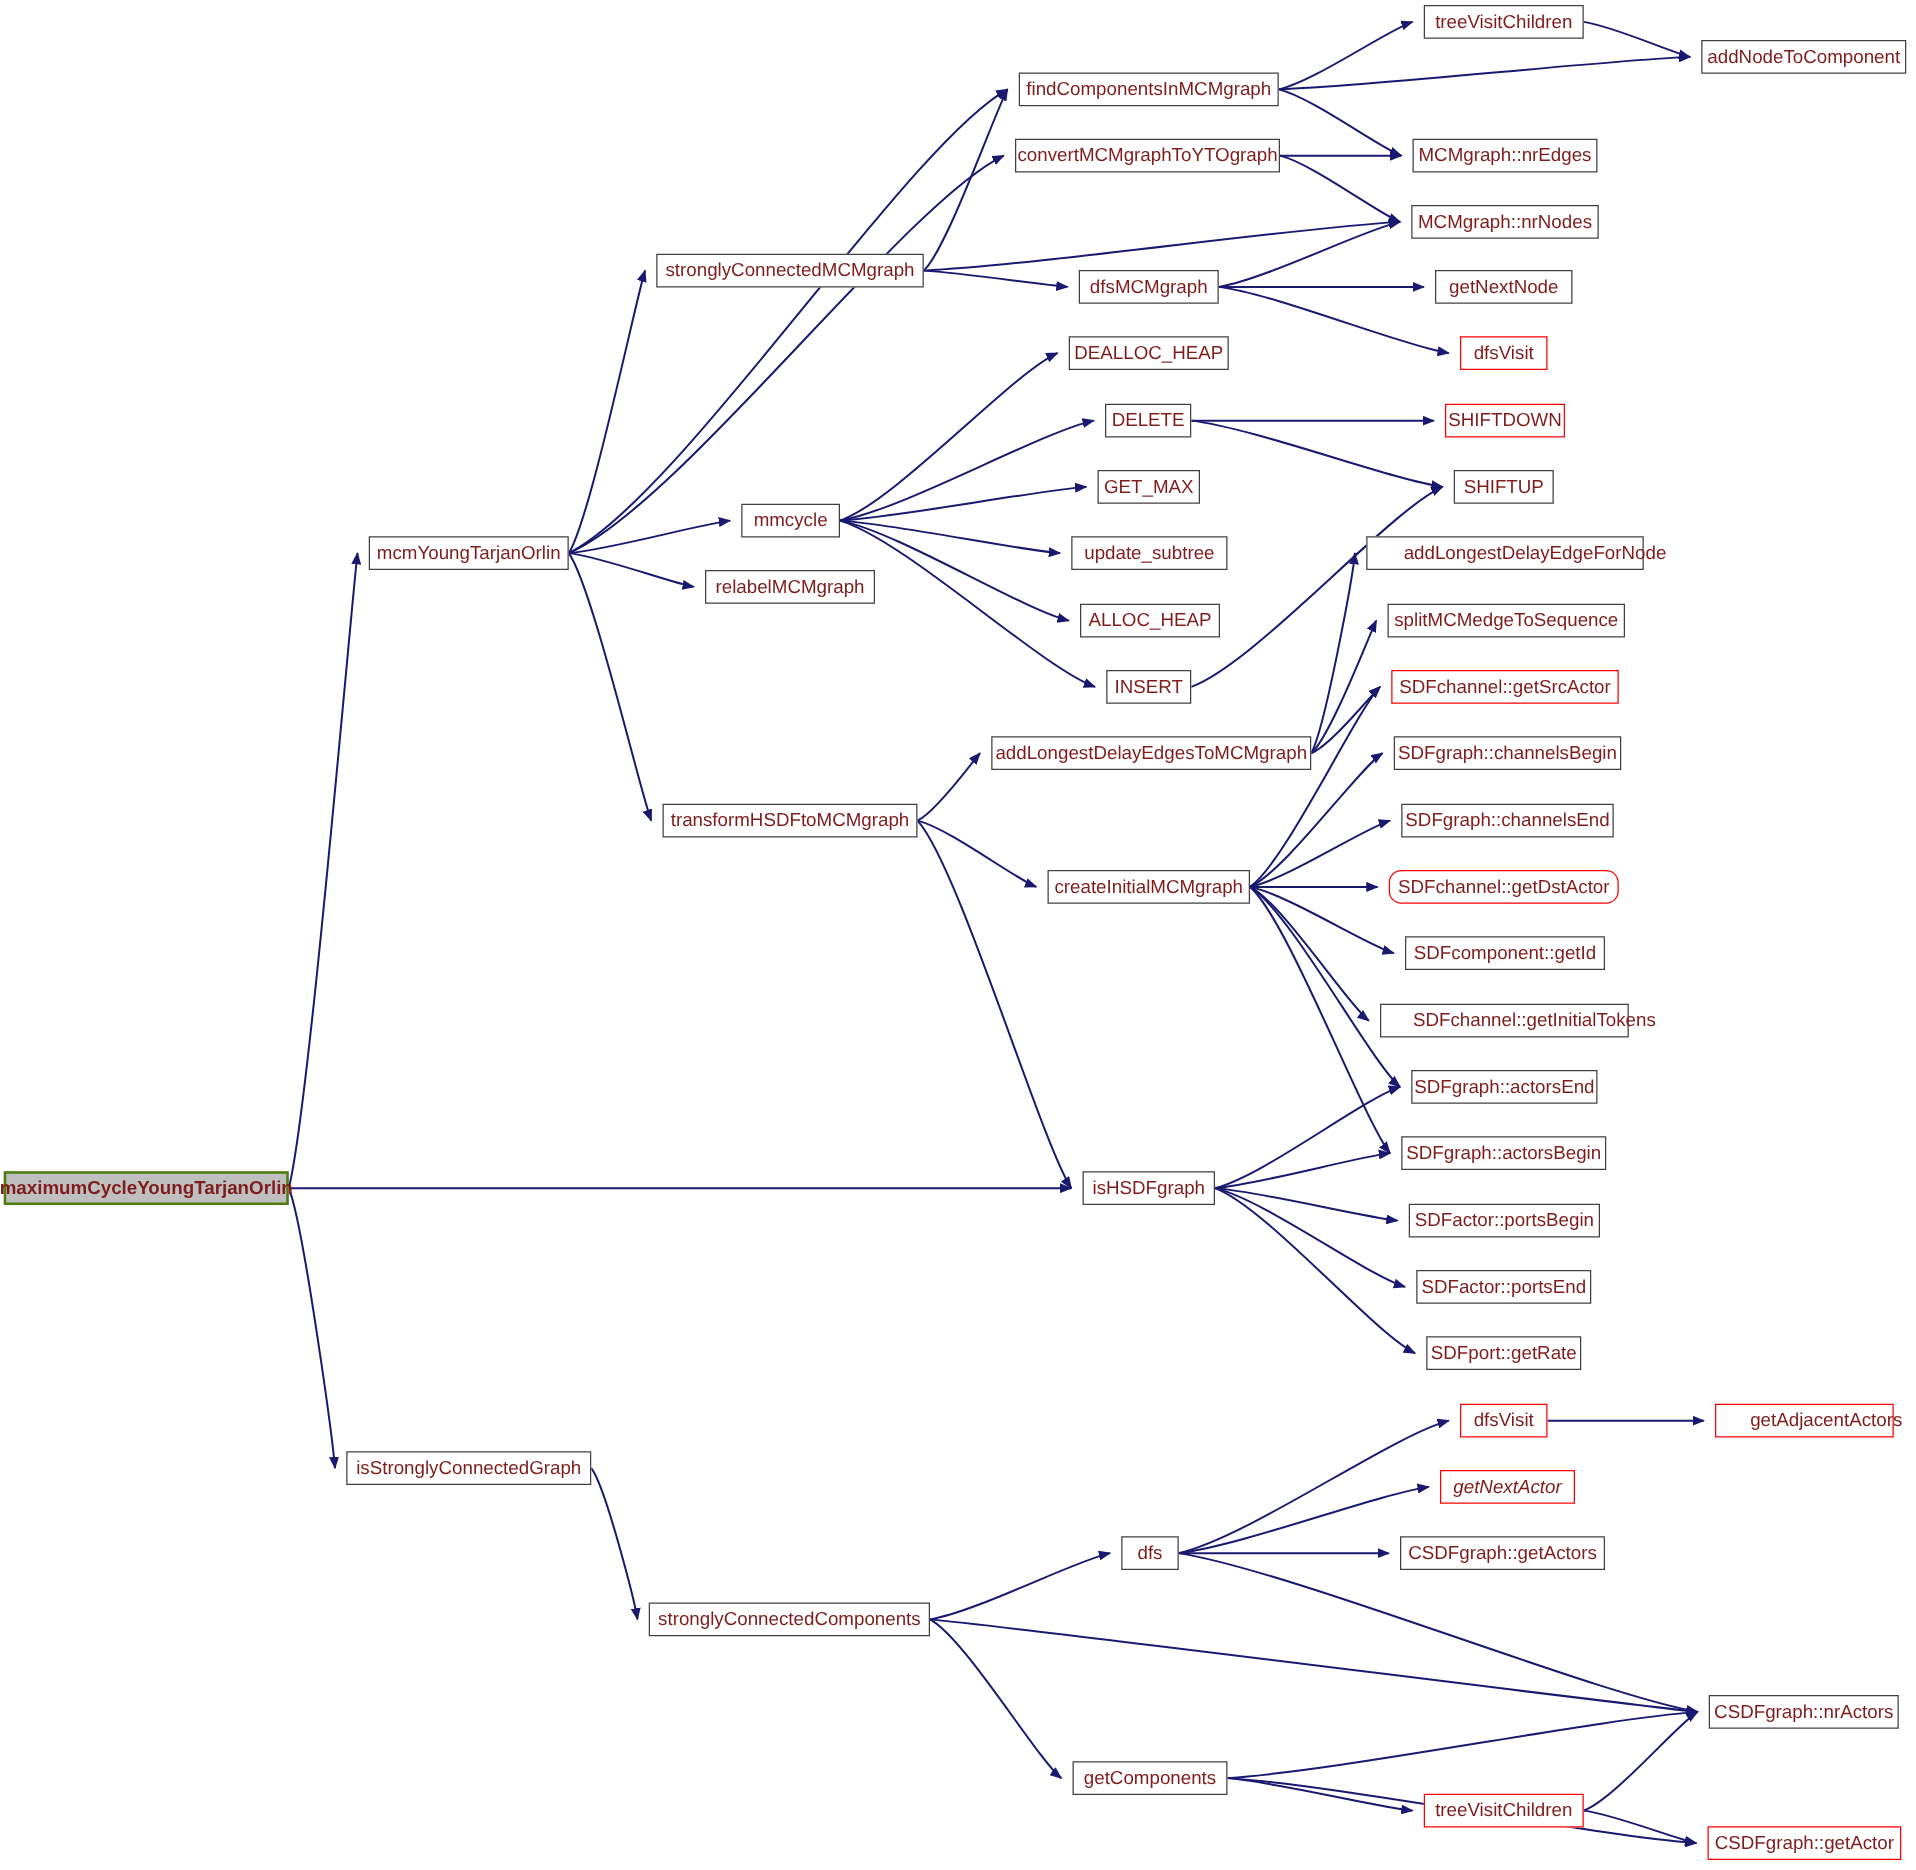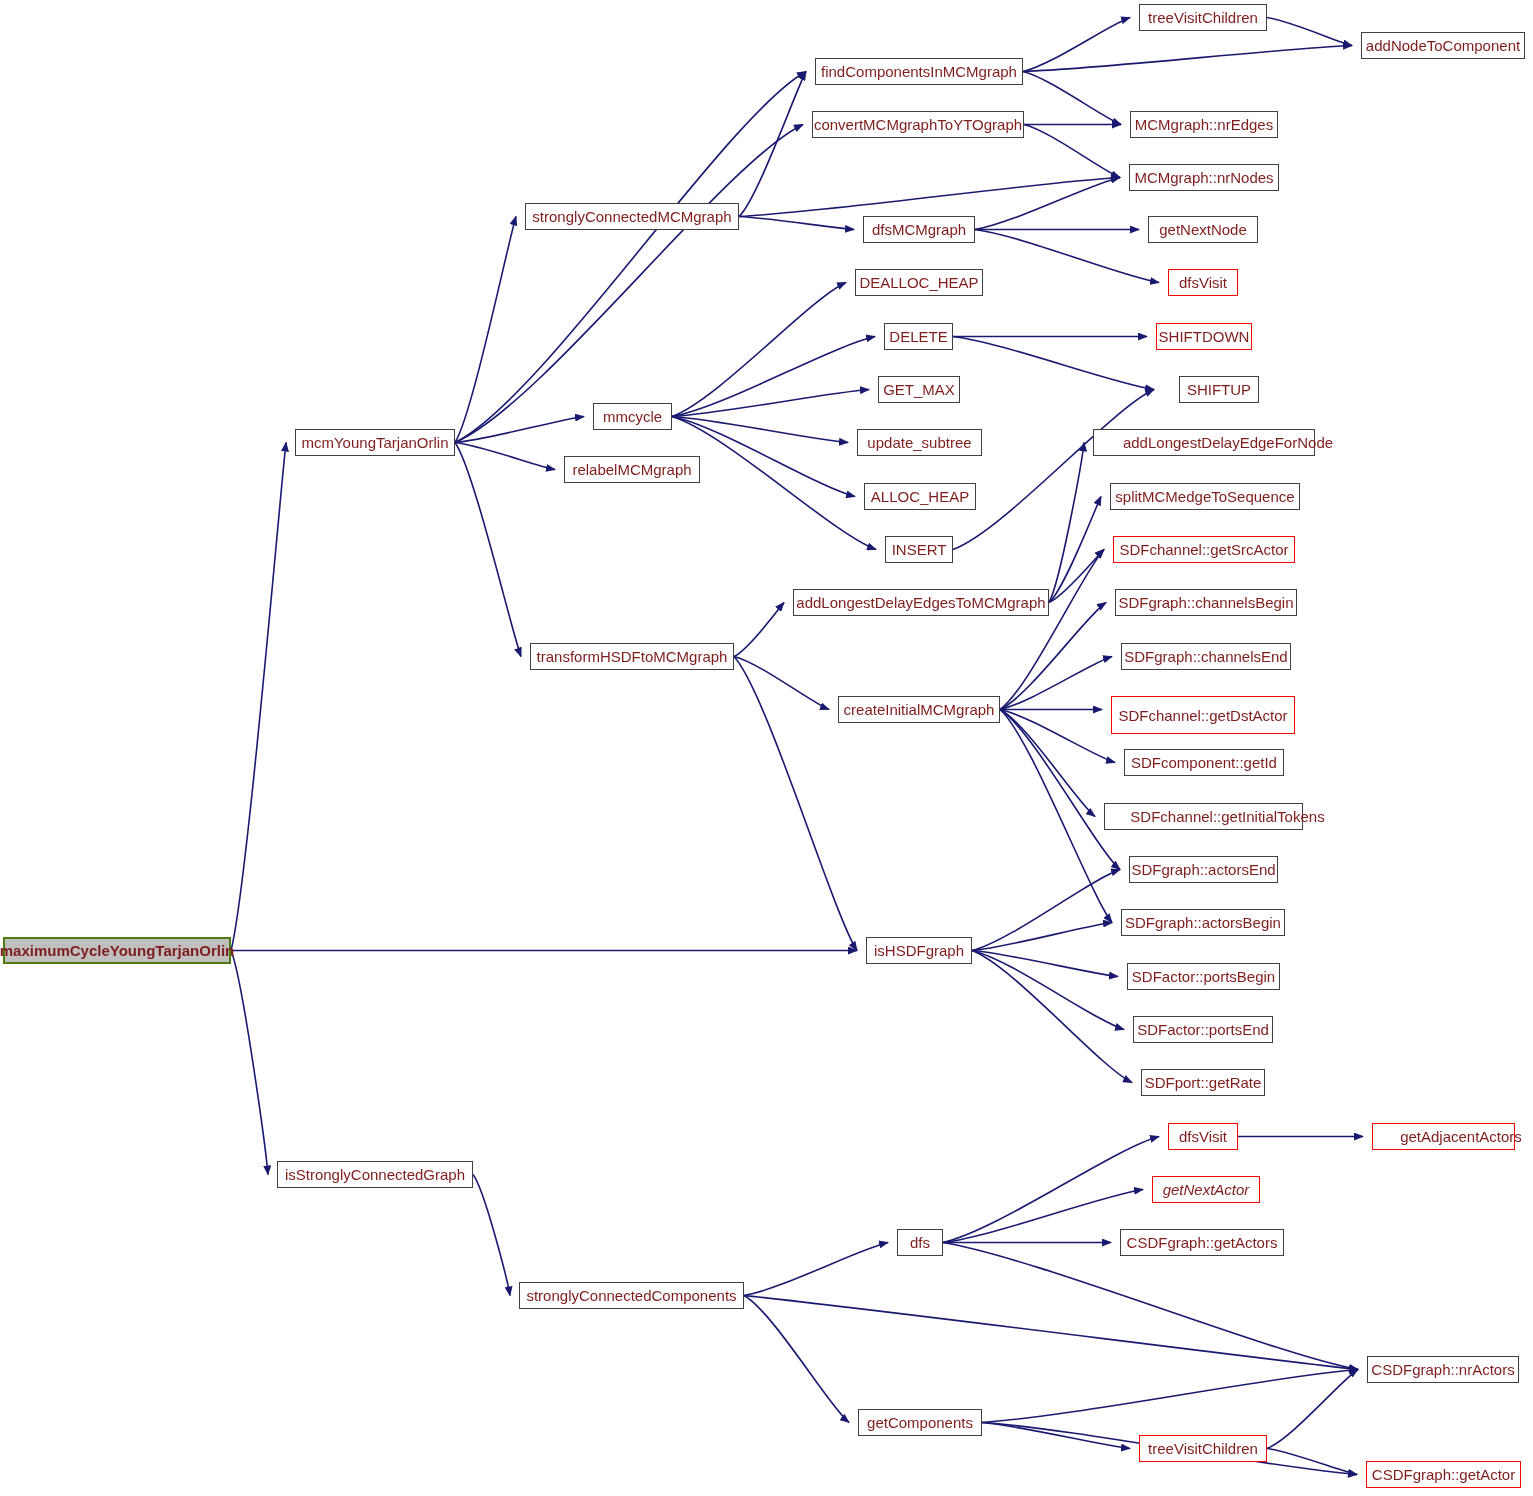--- a/index.html
+++ b/index.html
@@ -151,21 +151,21 @@
       </div>
       <div class="node" style="left: 864px; top: 483px; width: 112px; height: 27px;">
         <span>ALLOC_HEAP</span>
       </div>
       <div class="node" style="left: 885px; top: 536px; width: 68px; height: 27px;">
         <span>INSERT</span>
       </div>
       <div class="node red" style="left: 1156px; top: 323px; width: 96px; height: 27px;">
         <span>SHIFTDOWN</span>
       </div>
-      <div class="node" style="left: 1163px; top: 376px; width: 80px; height: 27px; margin-left: 16px;">
+      <div class="node" style="left: 1163px; top: 376px; width: 80px; height: 27px;">
         <span>SHIFTUP</span>
       </div>
       <div class="node" style="left: 1093px; top: 429px; width: 222px; height: 27px; padding-left: 48px;">
         <span>addLongestDelayEdgeForNode</span>
       </div>
       <div class="node" style="left: 1110px; top: 483px; width: 190px; height: 27px;">
         <span>splitMCMedgeToSequence</span>
       </div>
       <div class="node red" style="left: 1113px; top: 536px; width: 182px; height: 27px;">
         <span>SDFchannel::getSrcActor</span>
@@ -175,21 +175,21 @@
       </div>
       <div class="node" style="left: 1115px; top: 589px; width: 182px; height: 27px;">
         <span>SDFgraph::channelsBegin</span>
       </div>
       <div class="node" style="left: 1121px; top: 643px; width: 170px; height: 27px;">
         <span>SDFgraph::channelsEnd</span>
       </div>
       <div class="node" style="left: 838px; top: 696px; width: 162px; height: 27px;">
         <span>createInitialMCMgraph</span>
       </div>
-      <div class="node red" style="left: 1111px; top: 696px; width: 184px; height: 38px;">
+      <div class="node red" style="left: 1111px; top: 696px; width: 184px; height: 27px; border-radius: 10px;">
         <span>SDFchannel::getDstActor</span>
       </div>
       <div class="node" style="left: 1124px; top: 749px; width: 160px; height: 27px; text-align: center;">
         <span>SDFcomponent::getId</span>
       </div>
       <div class="node" style="left: 1104px; top: 803px; width: 199px; height: 27px; padding-left: 48px;">
         <span>SDFchannel::getInitialTokens</span>
       </div>
       <div class="node" style="left: 1129px; top: 856px; width: 149px; height: 27px;">
         <span>SDFgraph::actorsEnd</span>

